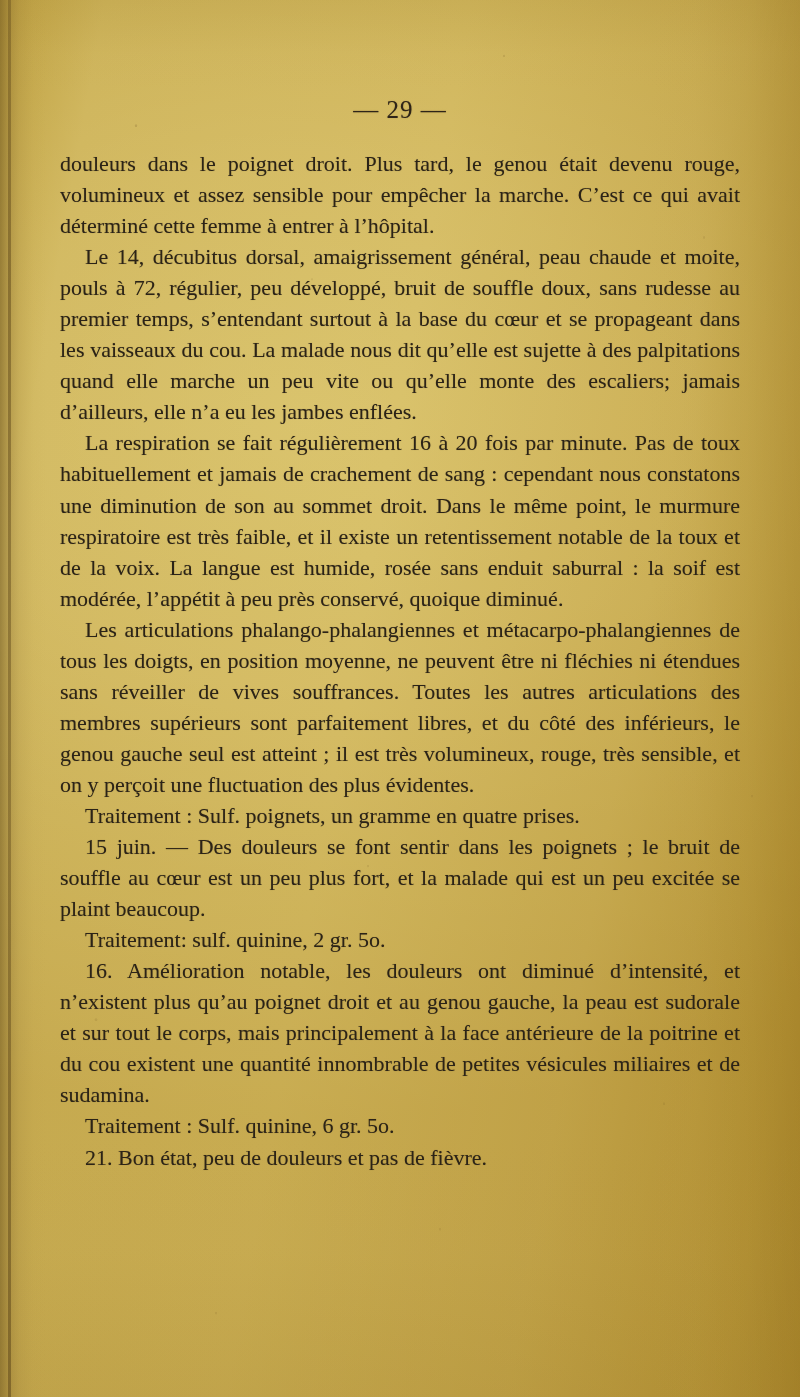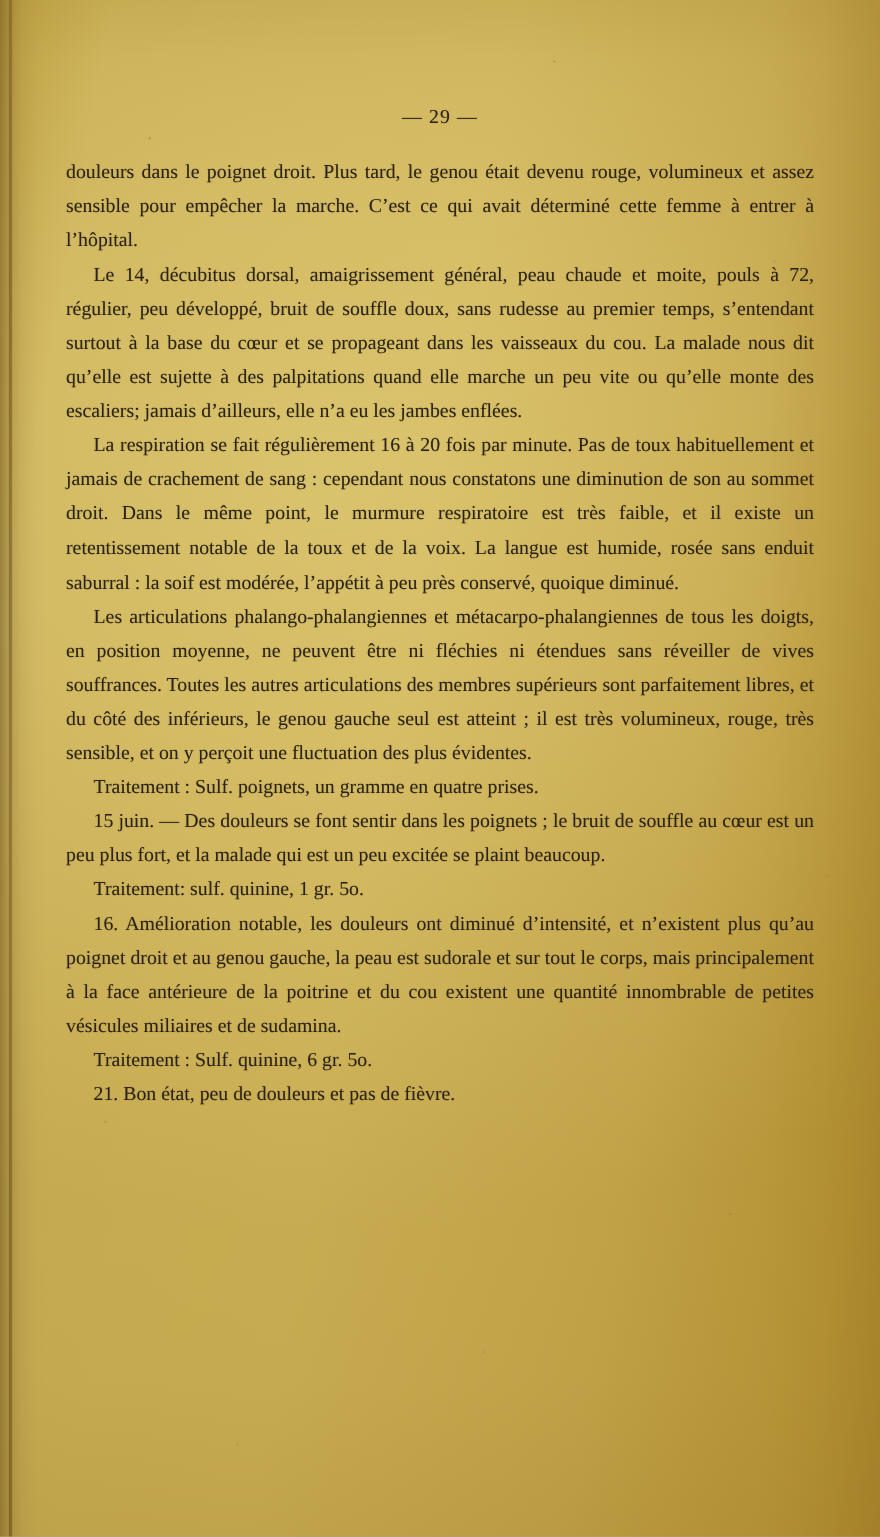--- a/index.html
+++ b/index.html
@@ -100,31 +100,31 @@
 
   .content {
     position: absolute;
     left: 60px;
     top: 0;
     width: 680px;
   }
 
   .folio {
     text-align: center;
-    font-size: 18px;
+    font-size: 25px;
     letter-spacing: 1px;
     margin-top: 96px;
     margin-bottom: 0;
     color: #2e2418;
     text-shadow: 0 0 1.2px rgba(60,45,20,0.35);
   }
 
   .body-text {
     margin-top: 24px;
-    font-size: 18px;
+    font-size: 22px;
     line-height: 31.05px;
     text-align: justify;
     color: #2b2317;
     text-shadow: 0 0 1.1px rgba(60,45,20,0.3);
     -webkit-font-smoothing: antialiased;
   }
   .body-text p {
     margin: 0;
     text-indent: 25px;
     text-align: justify;
@@ -156,20 +156,20 @@
 
     <div class="folio">— 29 —</div>
 
     <div class="body-text">
       <p class="no-indent">douleurs dans le poignet droit. Plus tard, le genou était devenu rouge, volumineux et assez sensible pour empêcher la marche. C’est ce qui avait déterminé cette femme à entrer à l’hôpital.</p>
       <p>Le 14, décubitus dorsal, amaigrissement général, peau chaude et moite, pouls à 72, régulier, peu développé, bruit de souffle doux, sans rudesse au premier temps, s’entendant surtout à la base du cœur et se propageant dans les vaisseaux du cou. La malade nous dit qu’elle est sujette à des palpitations quand elle marche un peu vite ou qu’elle monte des escaliers; jamais d’ailleurs, elle n’a eu les jambes enflées.</p>
       <p>La respiration se fait régulièrement 16 à 20 fois par minute. Pas de toux habituellement et jamais de crachement de sang : cependant nous constatons une diminution de son au sommet droit. Dans le même point, le murmure respiratoire est très faible, et il existe un retentissement notable de la toux et de la voix. La langue est humide, rosée sans enduit saburral : la soif est modérée, l’appétit à peu près conservé, quoique diminué.</p>
       <p>Les articulations phalango-phalangiennes et métacarpo-phalangiennes de tous les doigts, en position moyenne, ne peuvent être ni fléchies ni étendues sans réveiller de vives souffrances. Toutes les autres articulations des membres supérieurs sont parfaitement libres, et du côté des inférieurs, le genou gauche seul est atteint ; il est très volumineux, rouge, très sensible, et on y perçoit une fluctuation des plus évidentes.</p>
       <p>Traitement : Sulf. poignets, un gramme en quatre prises.</p>
       <p>15 juin. — Des douleurs se font sentir dans les poignets ; le bruit de souffle au cœur est un peu plus fort, et la malade qui est un peu excitée se plaint beaucoup.</p>
-      <p>Traitement: sulf. quinine, 1 gr. 5o.</p>
+      <p>Traitement: sulf. quinine, 2 gr. 5o.</p>
       <p>16. Amélioration notable, les douleurs ont diminué d’intensité, et n’existent plus qu’au poignet droit et au genou gauche, la peau est sudorale et sur tout le corps, mais principalement à la face antérieure de la poitrine et du cou existent une quantité innombrable de petites vésicules miliaires et de sudamina.</p>
       <p>Traitement : Sulf. quinine, 6 gr. 5o.</p>
       <p>21. Bon état, peu de douleurs et pas de fièvre.</p>
     </div>
 
   </div>
 </div>
 
 </body></html>

